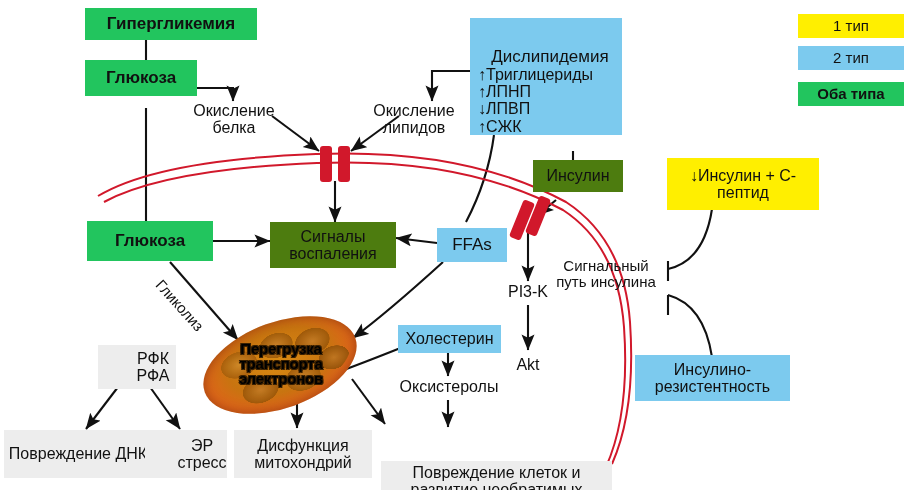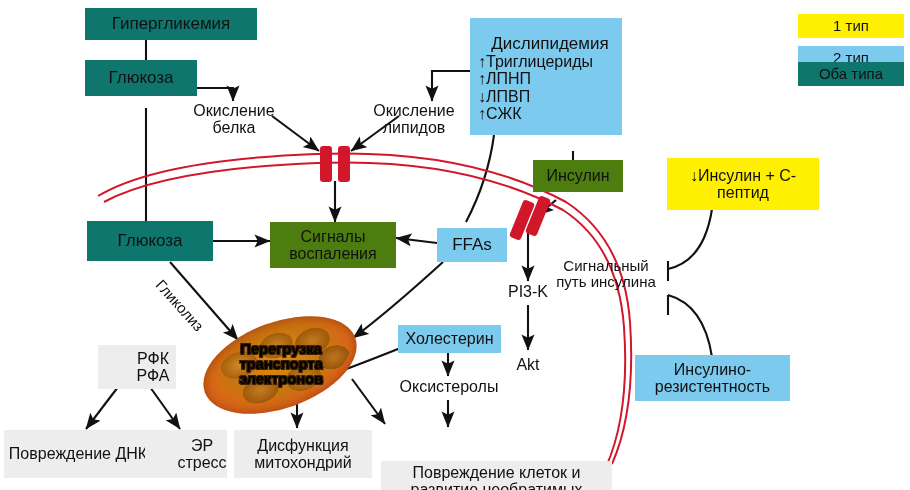--- a/index.html
+++ b/index.html
@@ -2,21 +2,21 @@
 <html><head>
 <meta charset="utf-8">
 <style>
   html,body{margin:0;padding:0;background:#ffffff;}
   body{width:910px;height:490px;position:relative;overflow:hidden;
        font-family:"Liberation Sans","DejaVu Sans",sans-serif;color:#111;}
   #stage{position:absolute;inset:0;width:910px;height:490px;}
   svg.layer{position:absolute;left:0;top:0;width:910px;height:490px;overflow:visible;}
   .box{position:absolute;box-sizing:border-box;display:flex;align-items:center;
        justify-content:center;text-align:center;line-height:1.08;}
-  .green{background:#0f766e;}
+  .green{background:#22c55e;font-weight:bold;}
   .blue{background:#7ccaee;}
   .yellow{background:#ffef00;}
   .lav{background:#4d7c0f;}
   .gray{background:#ededed;padding-left:32px;}
   .lbl{position:absolute;text-align:center;line-height:1.08;color:#111;}
   .mito-label{position:absolute;color:#000000;font-weight:bold;text-align:center;
        line-height:1.0;letter-spacing:-.2px;
        text-shadow:-1px -1px 0 #3a2000,1px -1px 0 #3a2000,-1px 1px 0 #3a2000,1px 1px 0 #3a2000;}
 </style>
 </head>
@@ -126,39 +126,39 @@
     <span>Перегрузка транспорта электронов</span>
   </div>
 
   <div style="position:absolute;left:798px;top:14px;width:106px;">
     <div class="box yellow" style="position:relative;left:0;top:0;width:106px;height:24px;font-size:15px;">
       <span>1 тип</span>
     </div>
     <div class="box blue" style="position:relative;left:0;top:8px;width:106px;height:24px;font-size:15px;">
       <span>2 тип</span>
     </div>
-    <div class="box green" style="position:relative;left:0;top:0;width:106px;height:24px;font-size:15px;text-align:center;">
+    <div class="box green" style="position:relative;left:0;top:20px;width:106px;height:24px;font-size:15px;text-align:center;">
       <span>Оба типа</span>
     </div>
   </div>
 
   <div class="box green" style="left:85px;top:8px;width:172px;height:32px;font-size:17px;">
     <span>Гипергликемия</span>
   </div>
 
   <div class="box green" style="left:85px;top:60px;width:112px;height:36px;font-size:17px;">
     <span>Глюкоза</span>
   </div>
 
   <div class="box green" style="left:87px;top:221px;width:126px;height:40px;font-size:17px;">
     <span>Глюкоза</span>
   </div>
 
   <div class="box blue" style="left:470px;top:18px;width:152px;height:117px;flex-direction:column;
-              align-items:flex-start;justify-content:center;padding:4px 0 0 8px;font-size:17px;">
+              align-items:flex-start;justify-content:flex-end;padding:4px 0 0 8px;font-size:17px;">
     <div style="width:100%;text-align:center;">Дислипидемия</div>
     <div style="font-size:16px;">↑Триглицериды</div>
     <div style="font-size:16px;">↑ЛПНП</div>
     <div style="font-size:16px;">↓ЛПВП</div>
     <div style="font-size:16px;">↑СЖК</div>
   </div>
 
   <div class="box lav" style="left:533px;top:160px;width:90px;height:32px;font-size:16px;">
     <span>Инсулин</span>
   </div>

